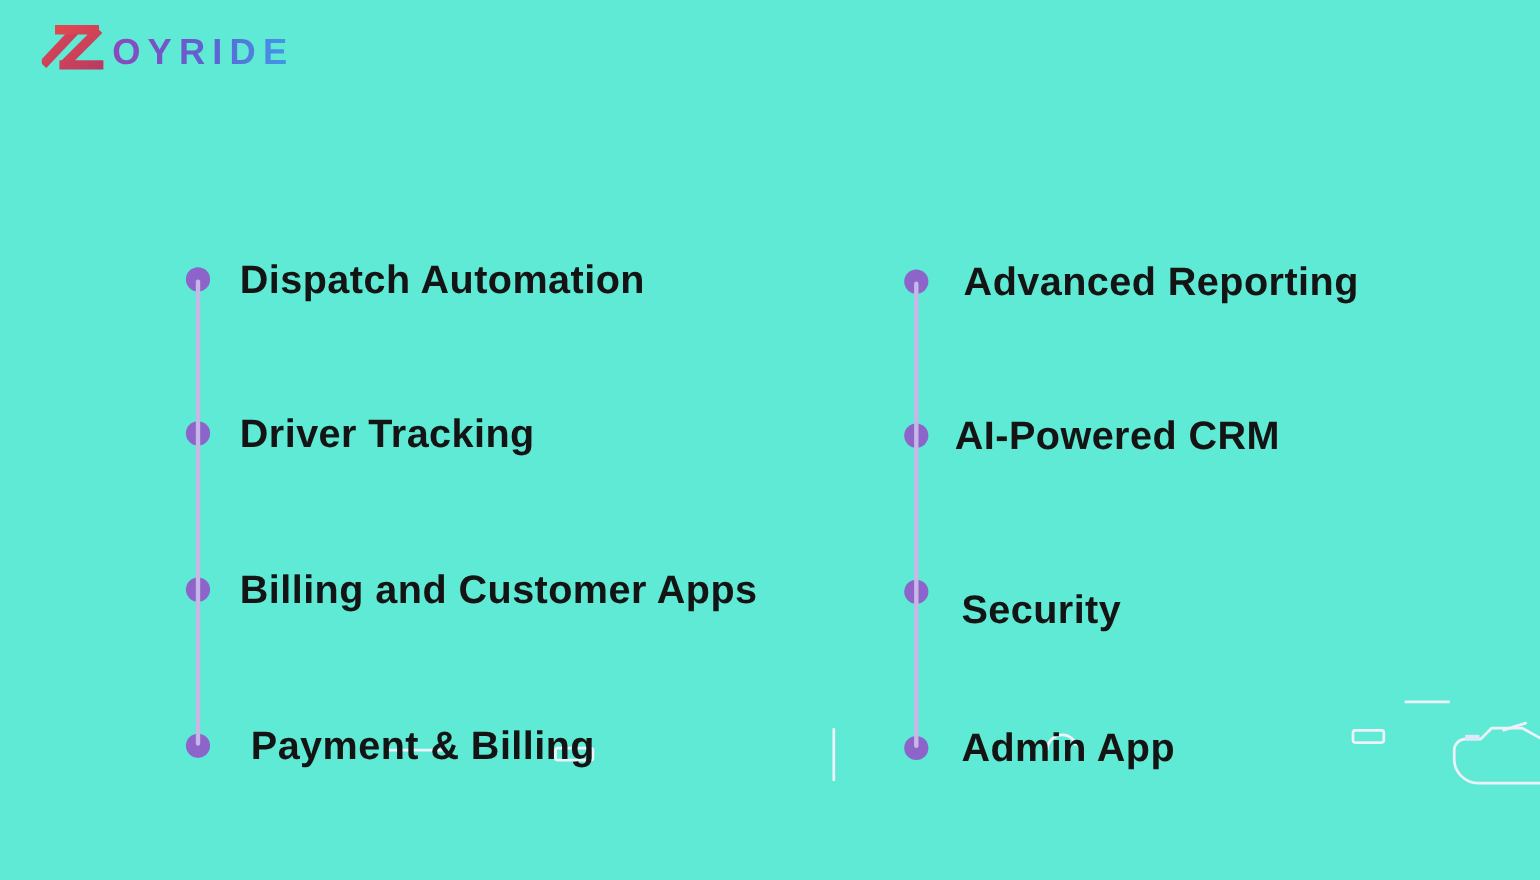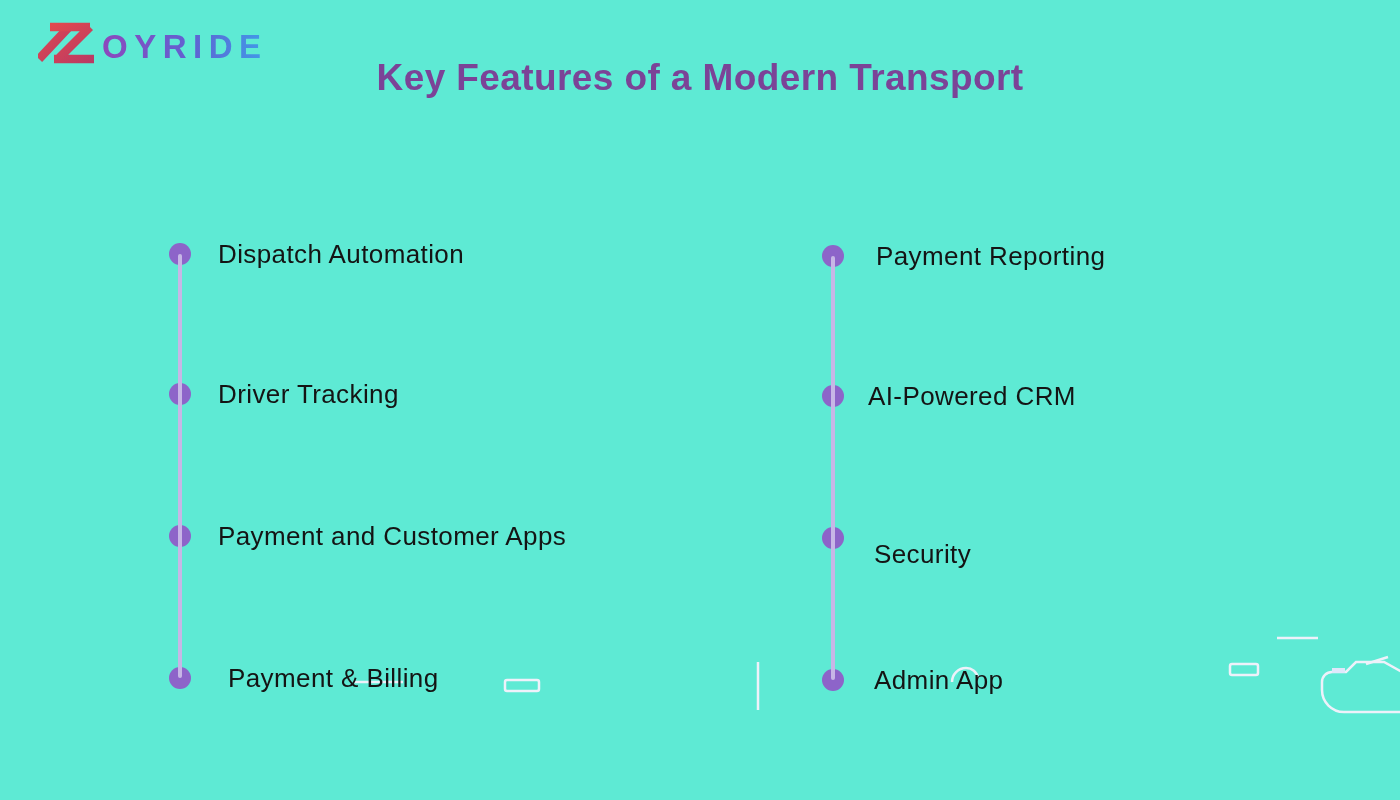--- a/index.html
+++ b/index.html
@@ -38,25 +38,26 @@
   .tl-dot {
     position: absolute;
     width: 22px; height: 22px;
     border-radius: 50%;
     background: #8d64c9;
     z-index: 1;
   }
   .tl-label {
     position: absolute;
     z-index: 3;
-    font-size: 26px;
+    font-size: 36px;
     letter-spacing: 0.4px;
     line-height: 42px;
     color: #141414;
     white-space: nowrap;
+    font-weight: bold;
   }
 
   
   .line-left  { left: 178px; top: 254px; height: 424px; }
   .dotL1 { left: 169px; top: 243px; }
   .dotL2 { left: 169px; top: 383px; }
   .dotL3 { left: 169px; top: 525px; }
   .dotL4 { left: 169px; top: 667px; }
   .labL1 { left: 218px; top: 233px; }
   .labL2 { left: 218px; top: 373px; }
@@ -99,21 +100,20 @@
       <g>
         <path d="M31,13 L1,45" stroke="url(#zg)" stroke-width="8.5" fill="none"></path>
         <path d="M12,13 H52 M52,13 L20,45 M16,45 H56" stroke="url(#zg)" stroke-width="8.5" fill="none"></path>
       </g>
 
       <text x="64" y="44" font-family="Liberation Sans, sans-serif" font-size="33" font-weight="700" letter-spacing="6.5" fill="url(#og)">OYRIDE</text>
     </svg>
   </div>
 
   <div class="title">
-    <div>Key Features of a Modern Transport</div>
   </div>
 
   <svg class="watermark" width="1400" height="800">
     <g stroke="#eef1fa" stroke-width="2.5" fill="none">
       <line x1="758" y1="662" x2="758" y2="710"></line>
       <line x1="1277" y1="638" x2="1318" y2="638"></line>
       <rect x="1230" y="664" width="28" height="11" rx="2"></rect>
       <rect x="505" y="680" width="34" height="11" rx="2"></rect>
       <line x1="353" y1="682" x2="403" y2="682"></line>
       <path d="M1402,712 h-58 a22,22 0 0 1 -22,-22 v-8 a10,10 0 0 1 10,-10 h14 l10,-10 h28 l18,10 h42"></path>
@@ -124,29 +124,29 @@
   </svg>
 
   <div>
     <div class="tl-line line-left"></div>
     <span class="tl-dot dotL1"></span>
     <span class="tl-dot dotL2"></span>
     <span class="tl-dot dotL3"></span>
     <span class="tl-dot dotL4"></span>
     <div class="tl-label labL1">Dispatch Automation</div>
     <div class="tl-label labL2">Driver Tracking</div>
-    <div class="tl-label labL3">Payment and Customer Apps</div>
+    <div class="tl-label labL3">Billing and Customer Apps</div>
     <div class="tl-label labL4">Payment &amp; Billing</div>
   </div>
 
   <div>
     <div class="tl-line line-right"></div>
     <span class="tl-dot dotR1"></span>
     <span class="tl-dot dotR2"></span>
     <span class="tl-dot dotR3"></span>
     <span class="tl-dot dotR4"></span>
-    <div class="tl-label labR1">Payment Reporting</div>
+    <div class="tl-label labR1">Advanced Reporting</div>
     <div class="tl-label labR2">AI-Powered CRM</div>
     <div class="tl-label labR3">Security</div>
     <div class="tl-label labR4">Admin App</div>
   </div>
 
 </div>
 
 </body></html>

